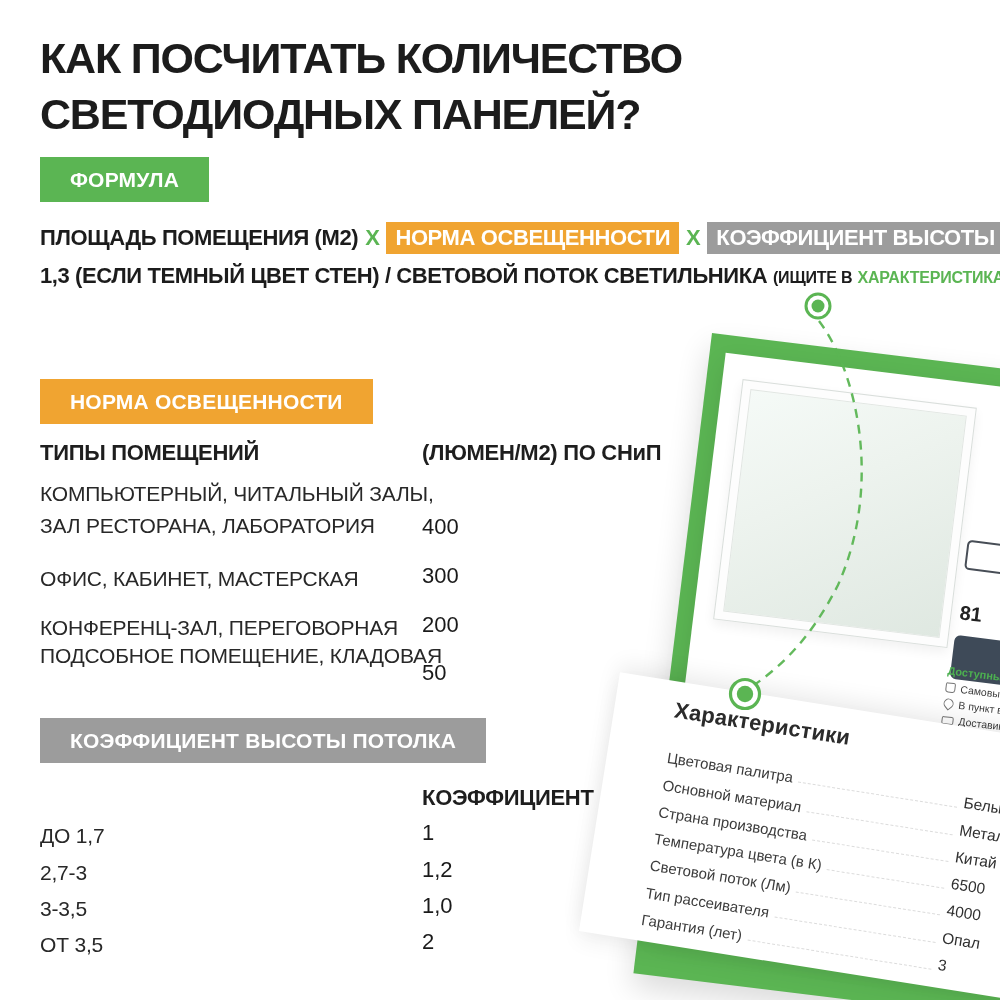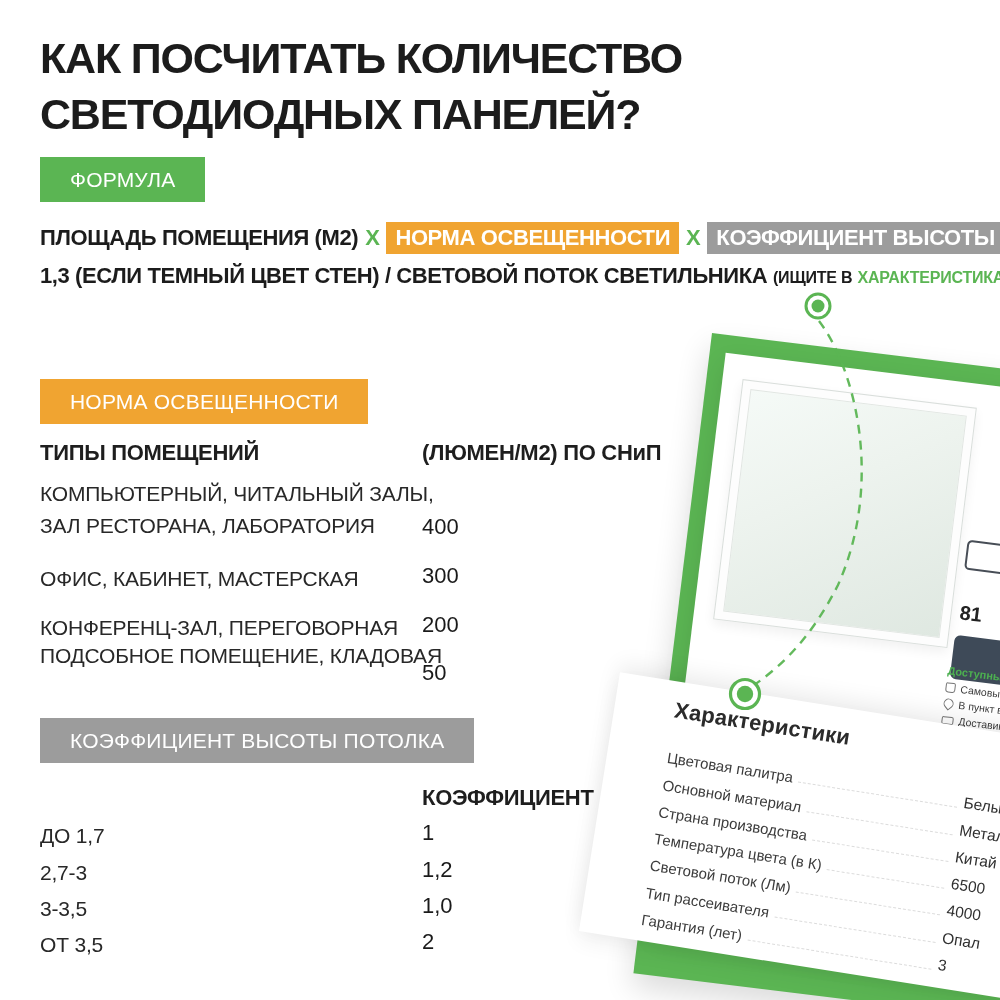--- a/index.html
+++ b/index.html
@@ -6,21 +6,21 @@
   .canvas{position:relative;width:1000px;height:1000px;background:#ffffff;overflow:hidden;
           font-family:"Liberation Sans","DejaVu Sans",sans-serif;color:#1f1f1f;}
   .abs{position:absolute;}
 
   
   .title{left:40px;font-weight:bold;font-size:43px;letter-spacing:-1.2px;color:#1c1c1c;white-space:nowrap;}
   .title-1{top:34px;}
   .title-2{top:90px;}
 
   .badge{height:45px;display:flex;align-items:center;padding:0 30px;color:#fff;
-         font-size:21px;font-weight:normal;letter-spacing:.2px;white-space:nowrap;}
+         font-size:21px;font-weight:bold;letter-spacing:.2px;white-space:nowrap;}
   .badge-green{left:40px;top:157px;background:#5BB553;}
   .badge-orange{left:40px;top:379px;background:#F0A431;}
   .badge-gray{left:40px;top:718px;background:#9C9C9C;}
 
   .f-line{left:40px;white-space:nowrap;font-weight:bold;font-size:22px;letter-spacing:-.4px;color:#1c1c1c;}
   .f-line-1{top:225px;}
   .f-line-2{top:263px;}
   .xsep{color:#5BB553;margin:0 7px;}
   .hl{color:#fff;padding:3px 9px 4px;}
   .hl-orange{background:#F0A431;}

